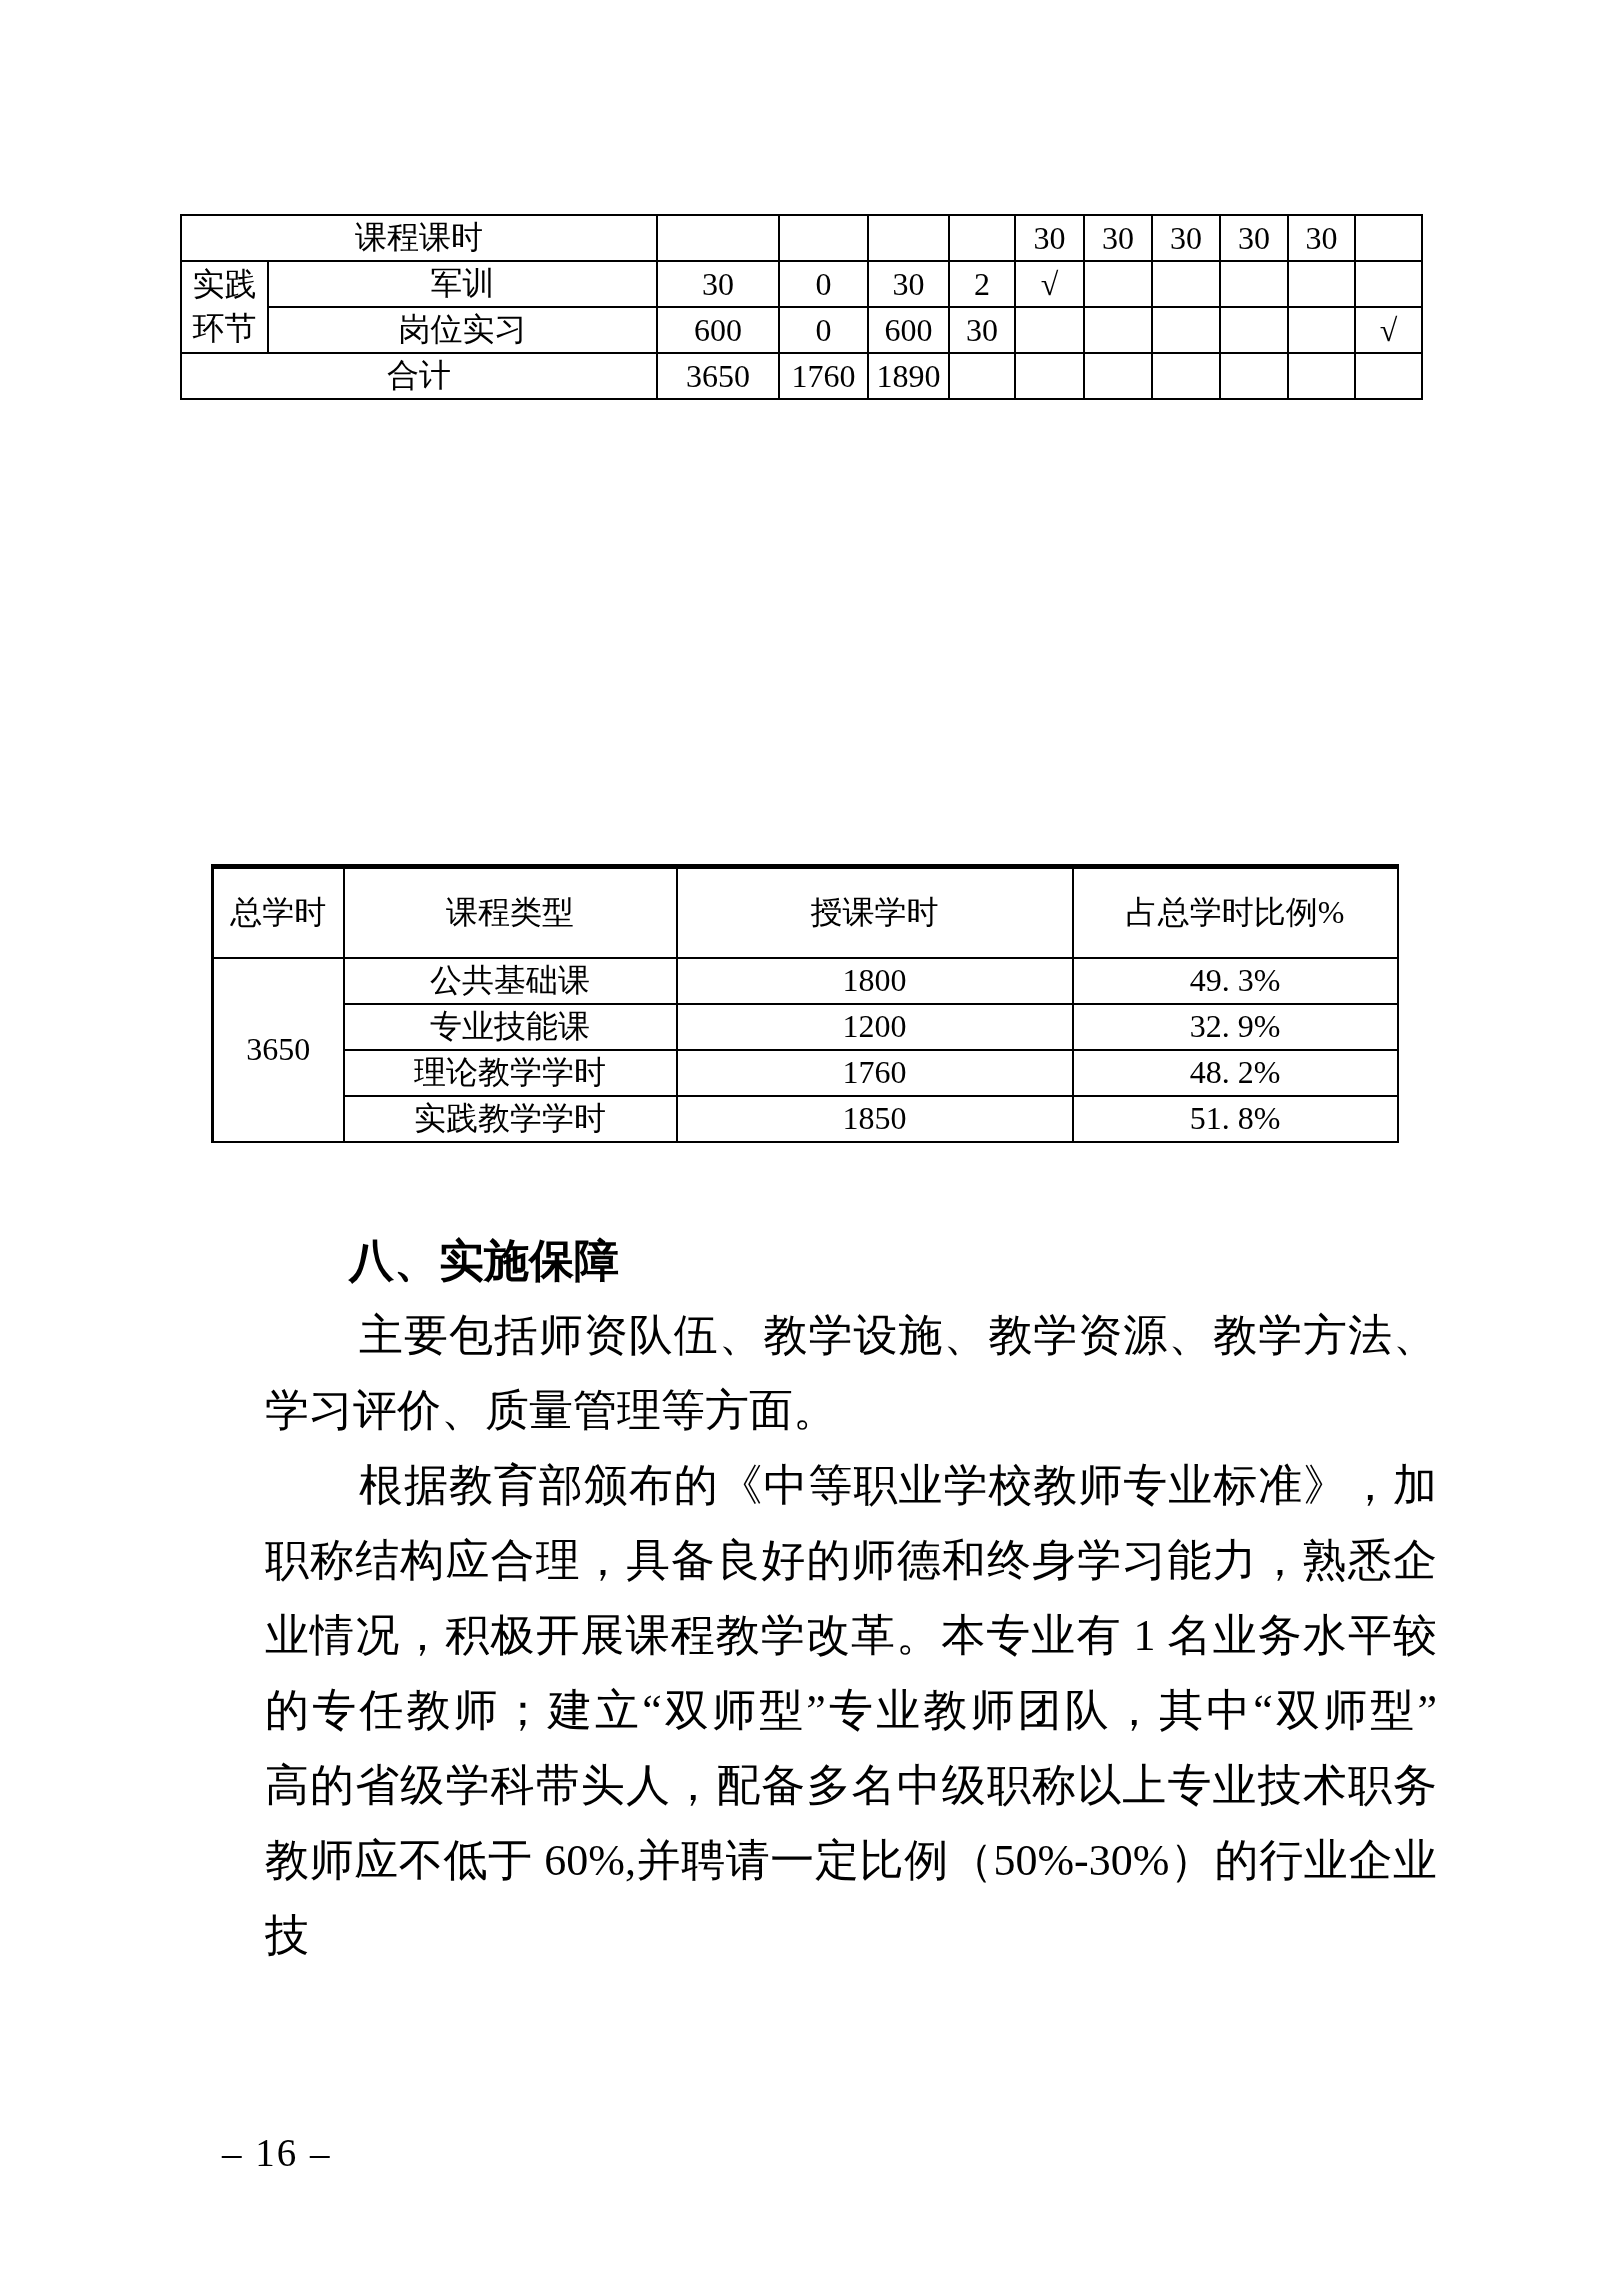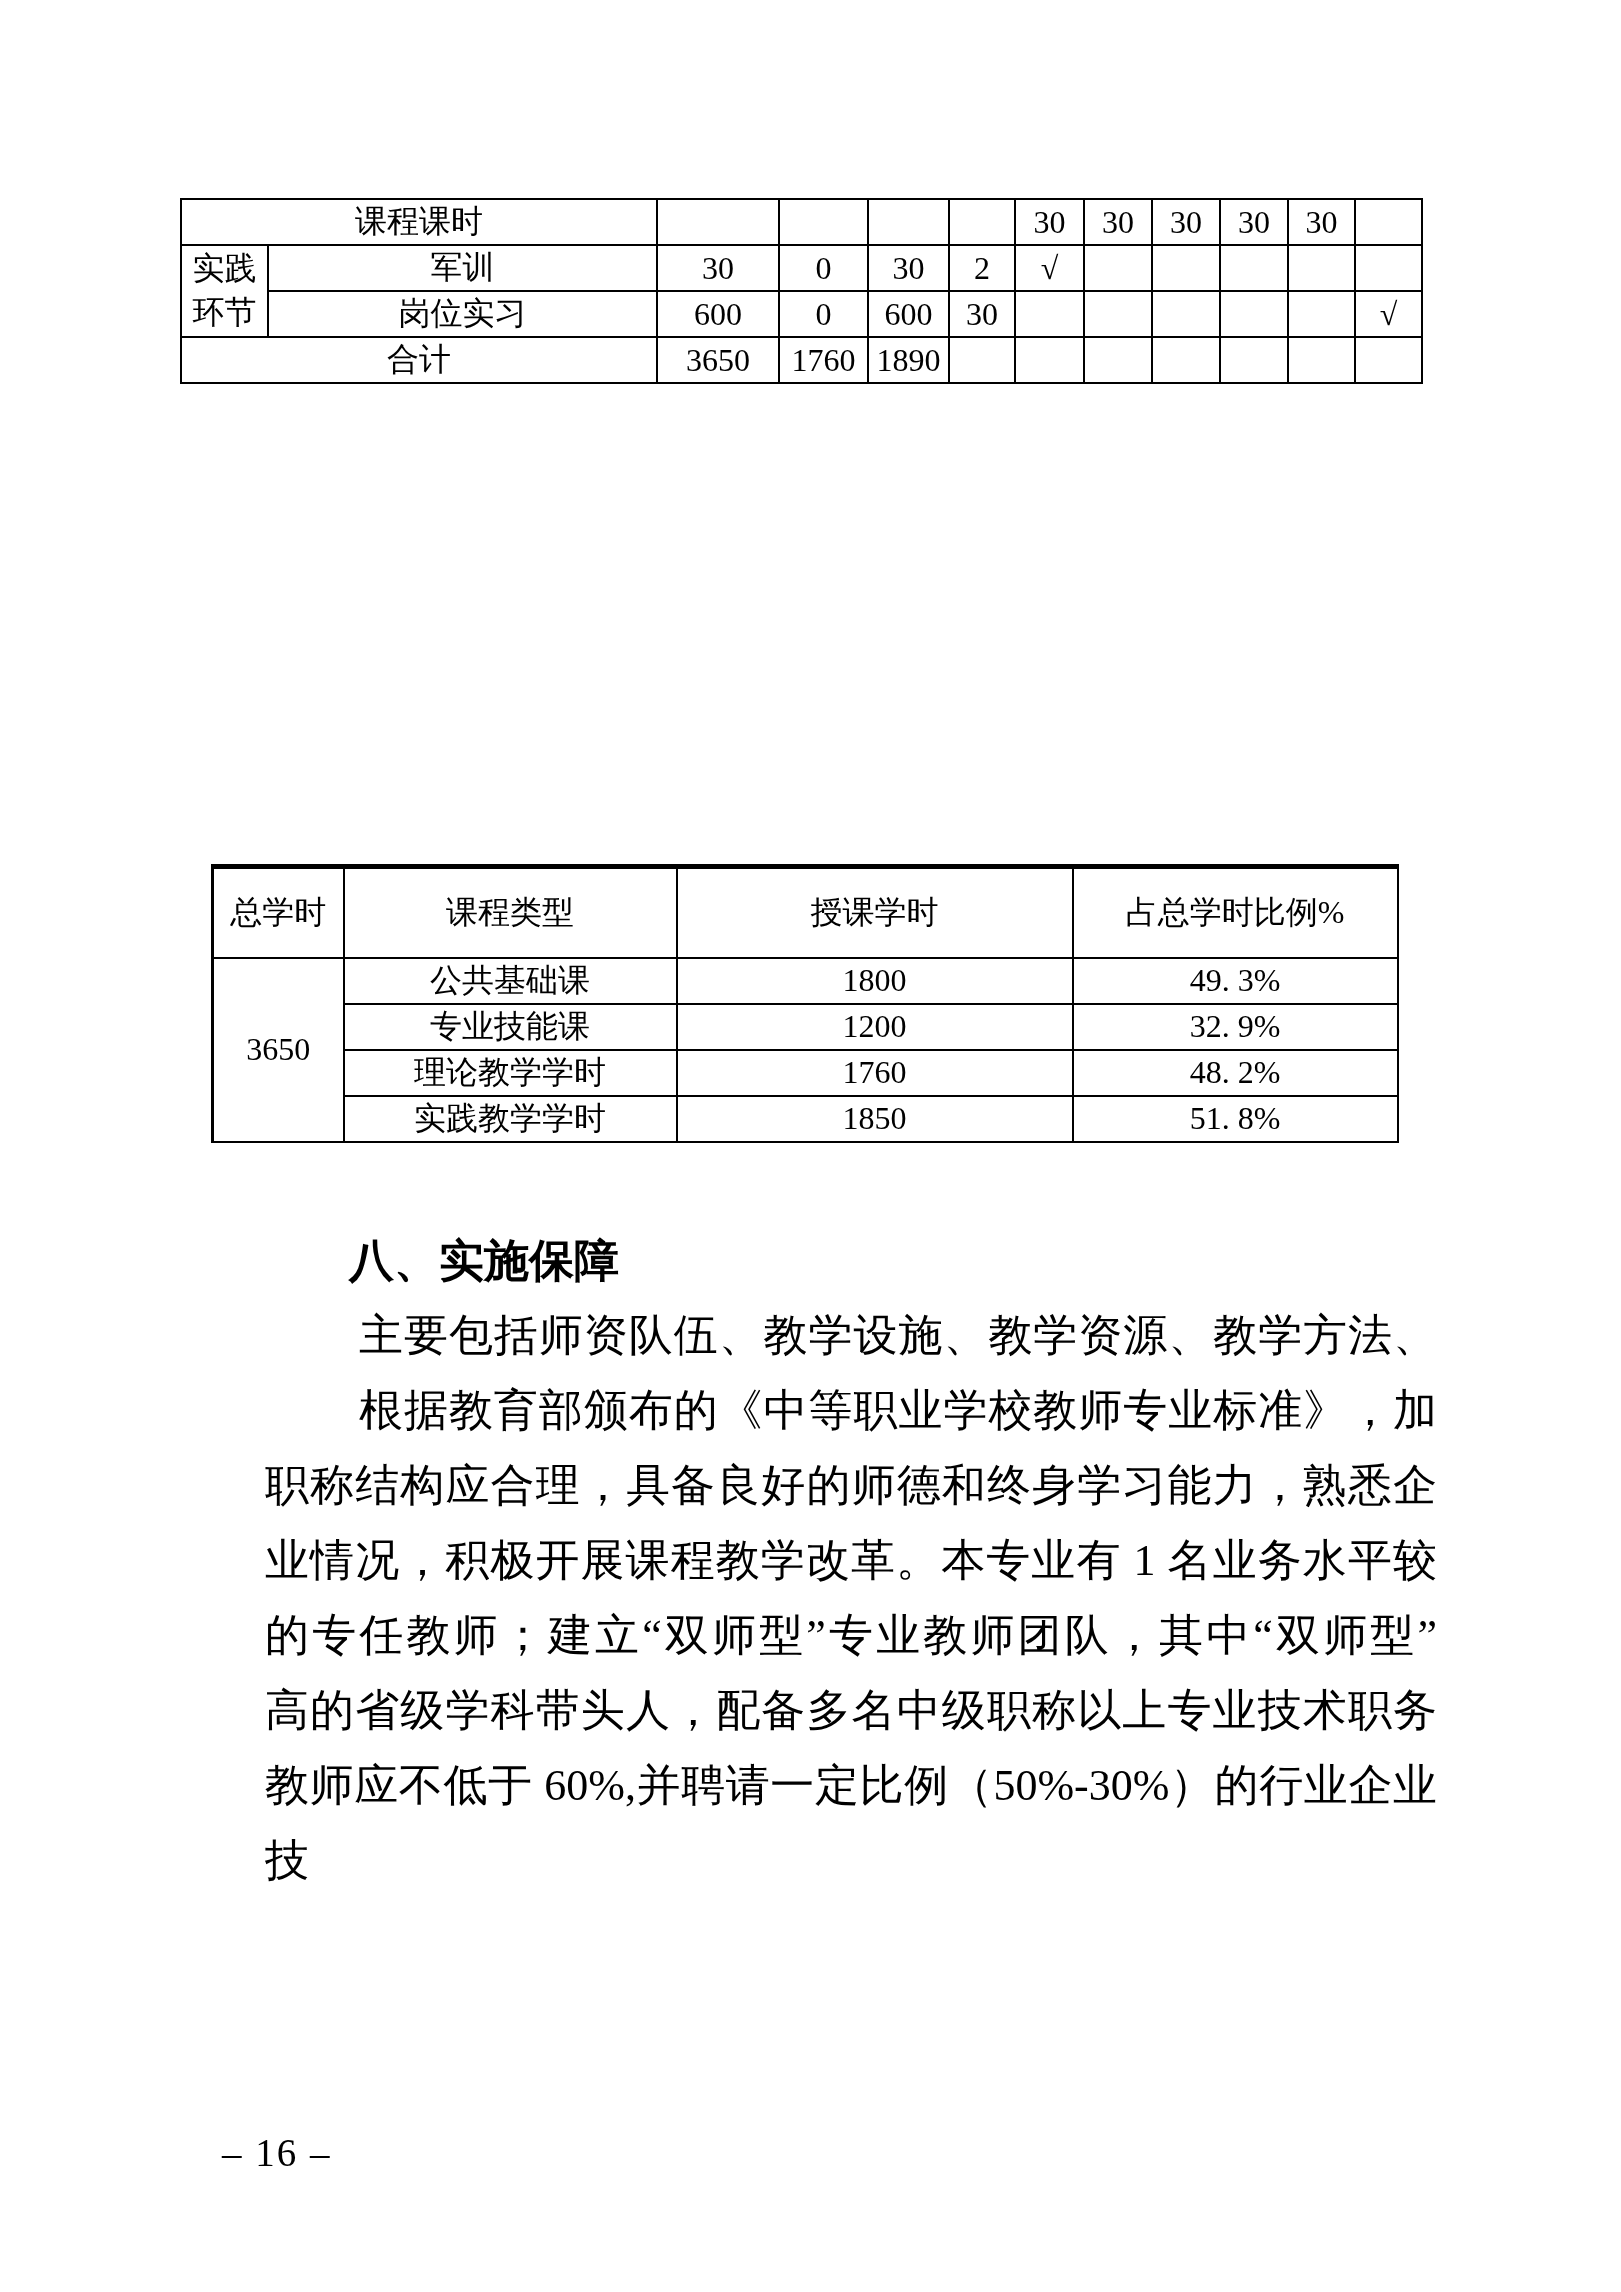--- a/index.html
+++ b/index.html
@@ -19,21 +19,21 @@
   td,th{
     border:2px solid #000;
     text-align:center;
     vertical-align:middle;
     padding:0;
     font-weight:normal;
     overflow:hidden;
     white-space:nowrap;
   }
   
-  #t1{left:180px;top:198px;width:1239px;border-bottom:2.9px solid #000;}
+  #t1{left:180px;top:214px;width:1239px;border-bottom:2.9px solid #000;}
   #t1 td{font-size:32px;}
   
   #t2{
     left:211px;top:864px;width:1186px;
     border-top:5.9px solid #000;
     border-left:3.9px solid #000;
     border-right:2.9px solid #000;
     border-bottom:2.9px solid #000;
   }
   #t2 td,#t2 th{font-size:32px;}
@@ -180,20 +180,21 @@
       <td>实践教学学时</td>
       <td>1850</td>
       <td>51. 8%</td>
     </tr>
   </tbody>
     </table>
 
   <div class="content">
     <div class="h">八、实施保障</div>
     <div class="ind fill">主要包括师资队伍、教学设施、教学资源、教学方法、</div>
+    <div>学习评价、质量管理等方面。</div>
     <div class="ind fill">根据教育部颁布的《中等职业学校教师专业标准》，加</div>
     <div class="fill">职称结构应合理，具备良好的师德和终身学习能力，熟悉企</div>
     <div class="fill">业情况，积极开展课程教学改革。本专业有 1 名业务水平较</div>
     <div class="fill">的专任教师；建立“双师型”专业教师团队，其中“双师型”</div>
     <div class="fill">高的省级学科带头人，配备多名中级职称以上专业技术职务</div>
     <div class="fill">教师应不低于 60%,并聘请一定比例（50%-30%）的行业企业技</div>
   </div>
 
   <div class="pagenum">– 16 –</div>
 

